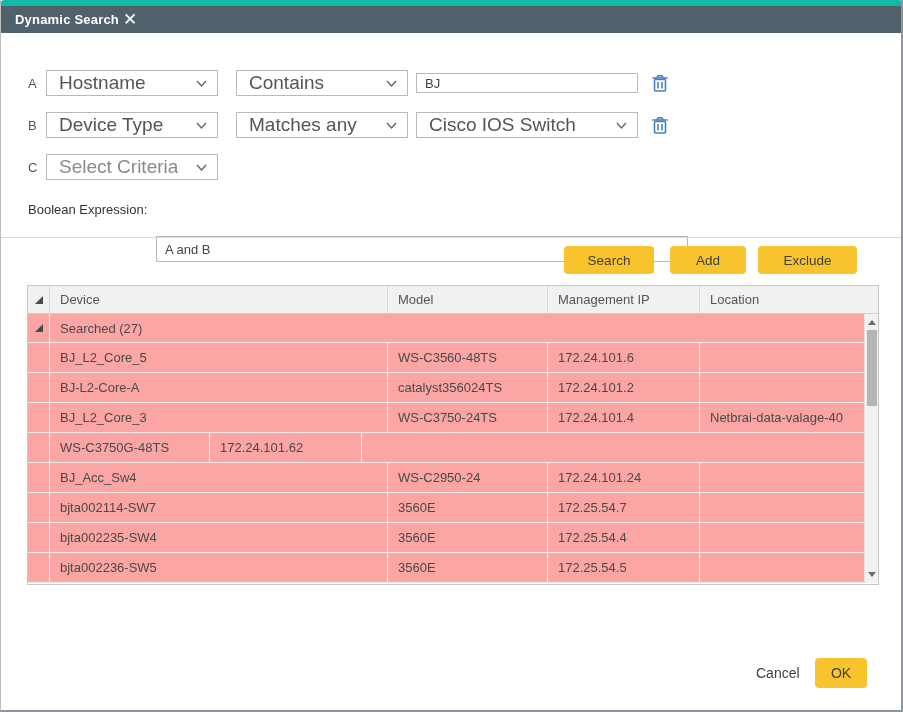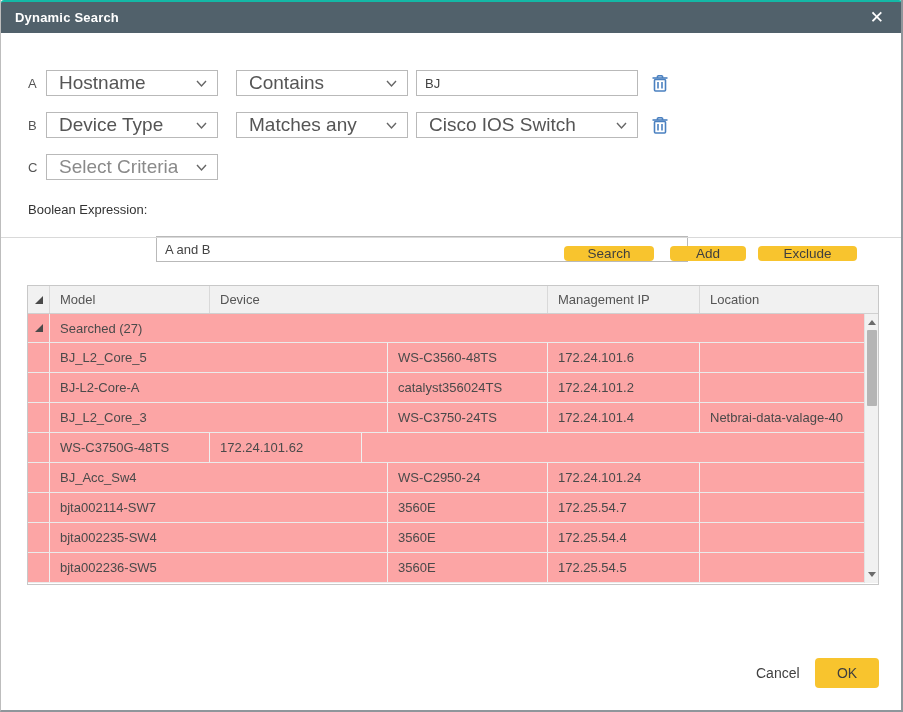--- a/index.html
+++ b/index.html
@@ -5,48 +5,48 @@
   * { box-sizing: border-box; margin: 0; padding: 0; }
   html,body { width:903px; height:712px; background:#fff; font-family:"Liberation Sans", sans-serif; }
   .dialog {
     position:relative; width:903px; height:712px; background:#fff;
     border-left:1px solid #bdbdbd; border-right:2px solid #8f969b; border-bottom:2px solid #8f969b;
     overflow:hidden;
   }
   
   .titlebar {
     position:absolute; left:0; top:0; width:901px; height:33px;
-    background:#51616B; border-top:2px solid #14b8a6; border-radius:3px 3px 0 0;
-    display:flex; align-items:center; justify-content:space-between; padding:0 14px;
+    background:#51616B; border-top:6px solid #14b8a6; border-radius:3px 3px 0 0;
+    display:flex; align-items:center; justify-content:flex-start; padding:0 14px;
   }
   .titlebar .title { color:#fff; font-size:13px; font-weight:600; letter-spacing:.2px; }
   .titlebar .close { color:#fff; font-size:17px; line-height:1; cursor:pointer; font-weight:400; padding:2px 4px; }
   
   .crit-row { position:absolute; left:0; height:26px; display:flex; align-items:center; }
   .row-a { top:70px; } .row-b { top:112px; } .row-c { top:154px; }
   .crit-label { position:absolute; left:27px; width:14px; font-size:13px; color:#555; }
   .ctrl { position:absolute; height:26px; border:1px solid #b9b9b9; background:#fff;
           display:flex; align-items:center; font-size:19px; color:#555; padding:0 26px 0 12px; }
   .ctrl .seltext { white-space:nowrap; overflow:hidden; }
   .ctrl .chev { position:absolute; right:10px; top:9px; }
   .pos1 { left:45px;  width:172px; }
   .pos2 { left:235px; width:172px; }
   .pos3 { left:415px; width:222px;align-items:center; }
   .placeholder { color:#8a8a8a; }
-  input.valbox { position:absolute; left:415px; width:222px; height:26px; border:1px solid #b9b9b9;
+  input.valbox { position:absolute; left:415px; width:222px; height:20px; border:1px solid #b9b9b9;
                  font-size:13px; color:#444; padding:0 8px; font-family:"Liberation Sans",sans-serif; outline:none; }
   .trash { position:absolute; left:650px; top:4px; width:18px; height:19px; cursor:pointer; }
   
   .bool-row { position:absolute; top:196px; left:0; height:26px; width:100%; }
   .bool-label { position:absolute; left:27px; top:6px; font-size:13px; color:#333;text-align:right; }
   .bool-input { position:absolute; left:155px; top:0; width:532px; height:26px; border:1px solid #b9b9b9;
                 font-size:13px; color:#444; padding:0 8px; font-family:"Liberation Sans",sans-serif; outline:none;margin-top:40px; }
   
   .divider { position:absolute; left:0; top:237px; width:901px; height:1px; background:#d9d9d9; }
-  .btn { position:absolute; top:246px; height:15px; background:#F8C42E; border:none; border-radius:4px;
+  .btn { position:absolute; top:246px; height:28px; background:#F8C42E; border:none; border-radius:4px;
          font-size:13.5px; color:#3f3f3f; cursor:pointer; font-family:"Liberation Sans",sans-serif; }
   .btn-search  { left:563px; width:90px; }
   .btn-add     { left:669px; width:76px; }
   .btn-exclude { left:757px; width:99px; }
   
   .table { position:absolute; left:26px; top:285px; width:852px; height:300px; border:1px solid #c8c8c8; background:#fff; }
   .thead { display:flex; height:28px; background:#f1f1f1; border-bottom:1px solid #d0d0d0; align-items:center; }
   .thcell { height:100%; display:flex; align-items:center; padding-left:10px; font-size:13px; color:#555;
             border-right:1px solid #d9d9d9; }
   .tbody-wrap { position:relative; height:269px; overflow:hidden; }
@@ -61,21 +61,21 @@
   .col-loc    { flex:1; border-right:none; }
   .tri { width:0; height:0; border-left:8px solid transparent; border-bottom:8px solid #4a4a4a; }
   
   .scrollbar { position:absolute; right:0; top:0; width:14px; height:269px; background:#f1f1f1; border-left:1px solid #e2e2e2; }
   .sb-up, .sb-down { position:absolute; left:3px; width:0; height:0; }
   .sb-up   { top:6px;    border-left:4px solid transparent; border-right:4px solid transparent; border-bottom:5px solid #6b6b6b; }
   .sb-down { bottom:6px; border-left:4px solid transparent; border-right:4px solid transparent; border-top:5px solid #6b6b6b; }
   .sb-thumb { position:absolute; left:2px; top:16px; width:10px; height:76px; background:#b5b5b5; border-radius:1px; }
   
   .footer-cancel { position:absolute; left:755px; top:665px; font-size:14px; color:#404040; cursor:pointer; }
-  .footer-ok { position:absolute; left:814px; top:658px; width:64px; height:30px; background:#F8C42E; border:none;
+  .footer-ok { position:absolute; left:814px; top:658px; width:52px; height:30px; background:#F8C42E; border:none;
                border-radius:4px; font-size:14px; color:#3f3f3f; cursor:pointer; font-family:"Liberation Sans",sans-serif; }
 </style>
 </head>
 <body>
 
 <div class="dialog">
 
   <div class="titlebar">
     <span class="title">Dynamic Search</span>
     <span class="close">✕</span>
@@ -161,22 +161,22 @@
 
   <button class="btn btn-search">Search</button>
   <button class="btn btn-add">Add</button>
   <button class="btn btn-exclude">Exclude</button>
 
   <div class="table">
     <div class="thead">
       <div class="thcell col-expand">
           <span class="tri"></span>
         </div>
+      <div class="thcell col-device">Device</div>
       <div class="thcell col-model">Model</div>
-      <div class="thcell col-device">Device</div>
       <div class="thcell col-ip">Management IP</div>
       <div class="thcell col-loc">Location</div>
     </div>
     <div class="tbody-wrap">
       <div class="group-row">
         <div class="tcell col-expand">
             <span class="tri"></span>
           </div>
         <div class="tcell col-device" style="border-right:none; flex:1;">Searched (27)</div>
       </div>

